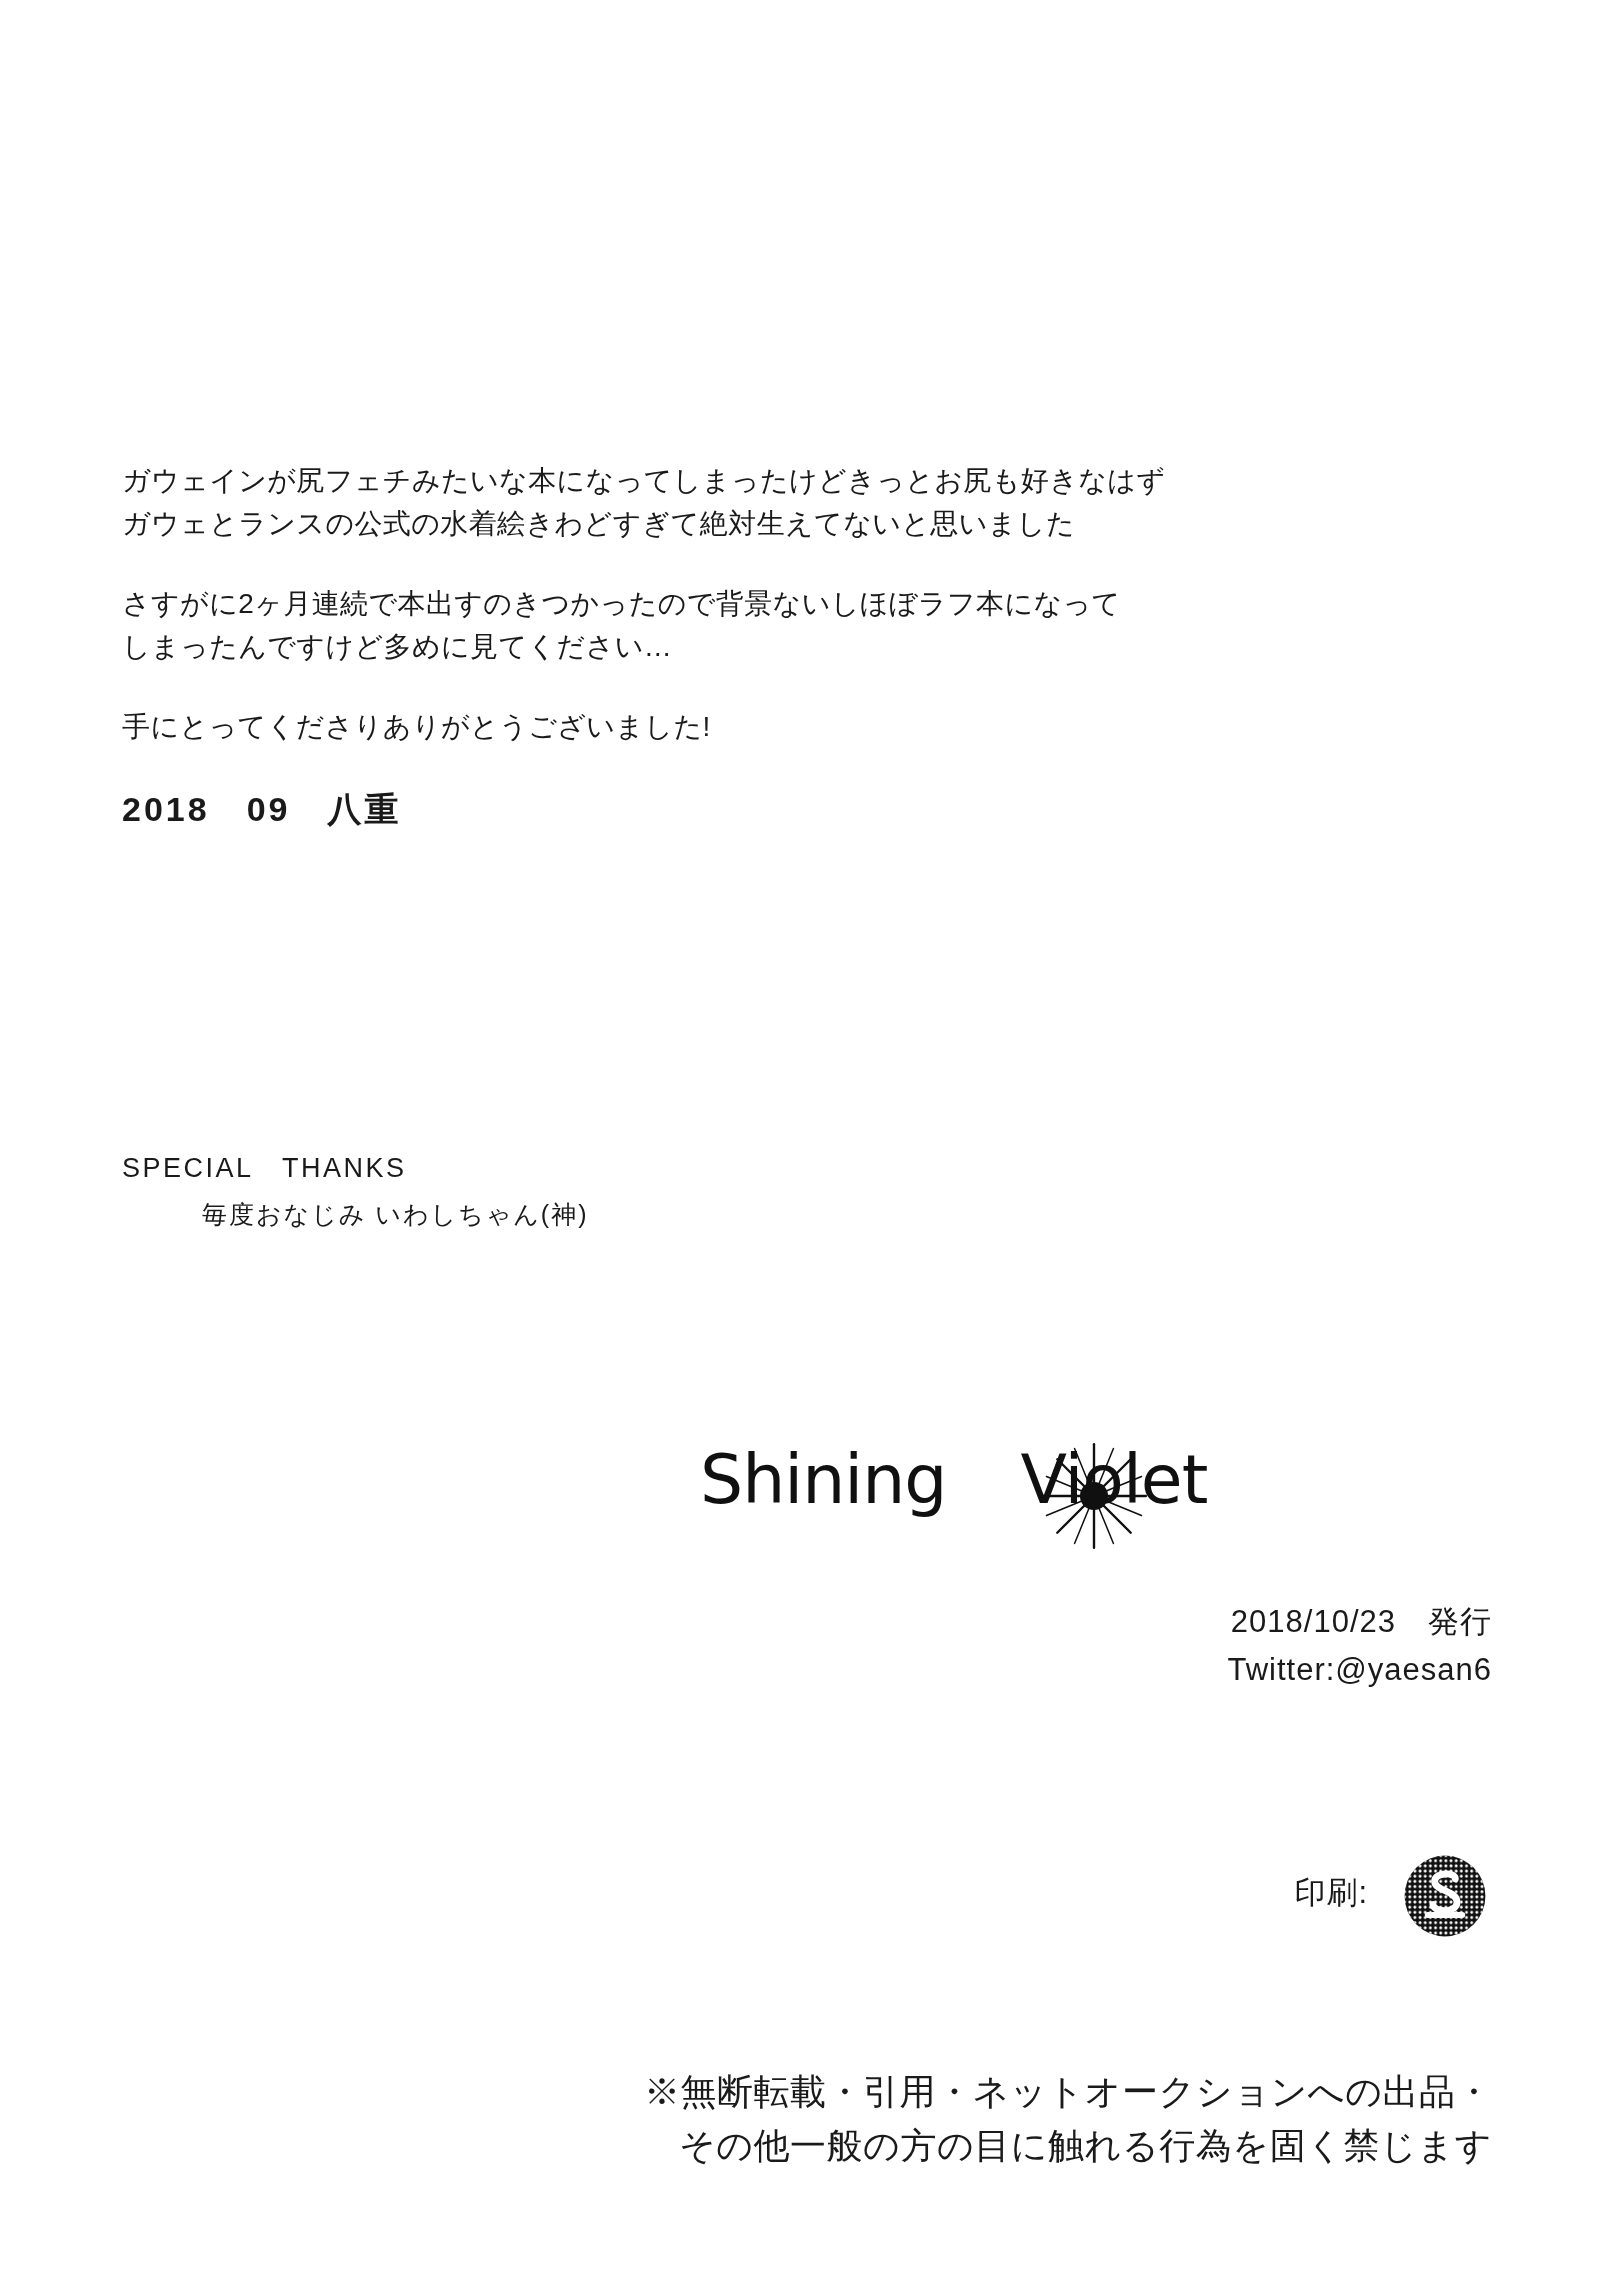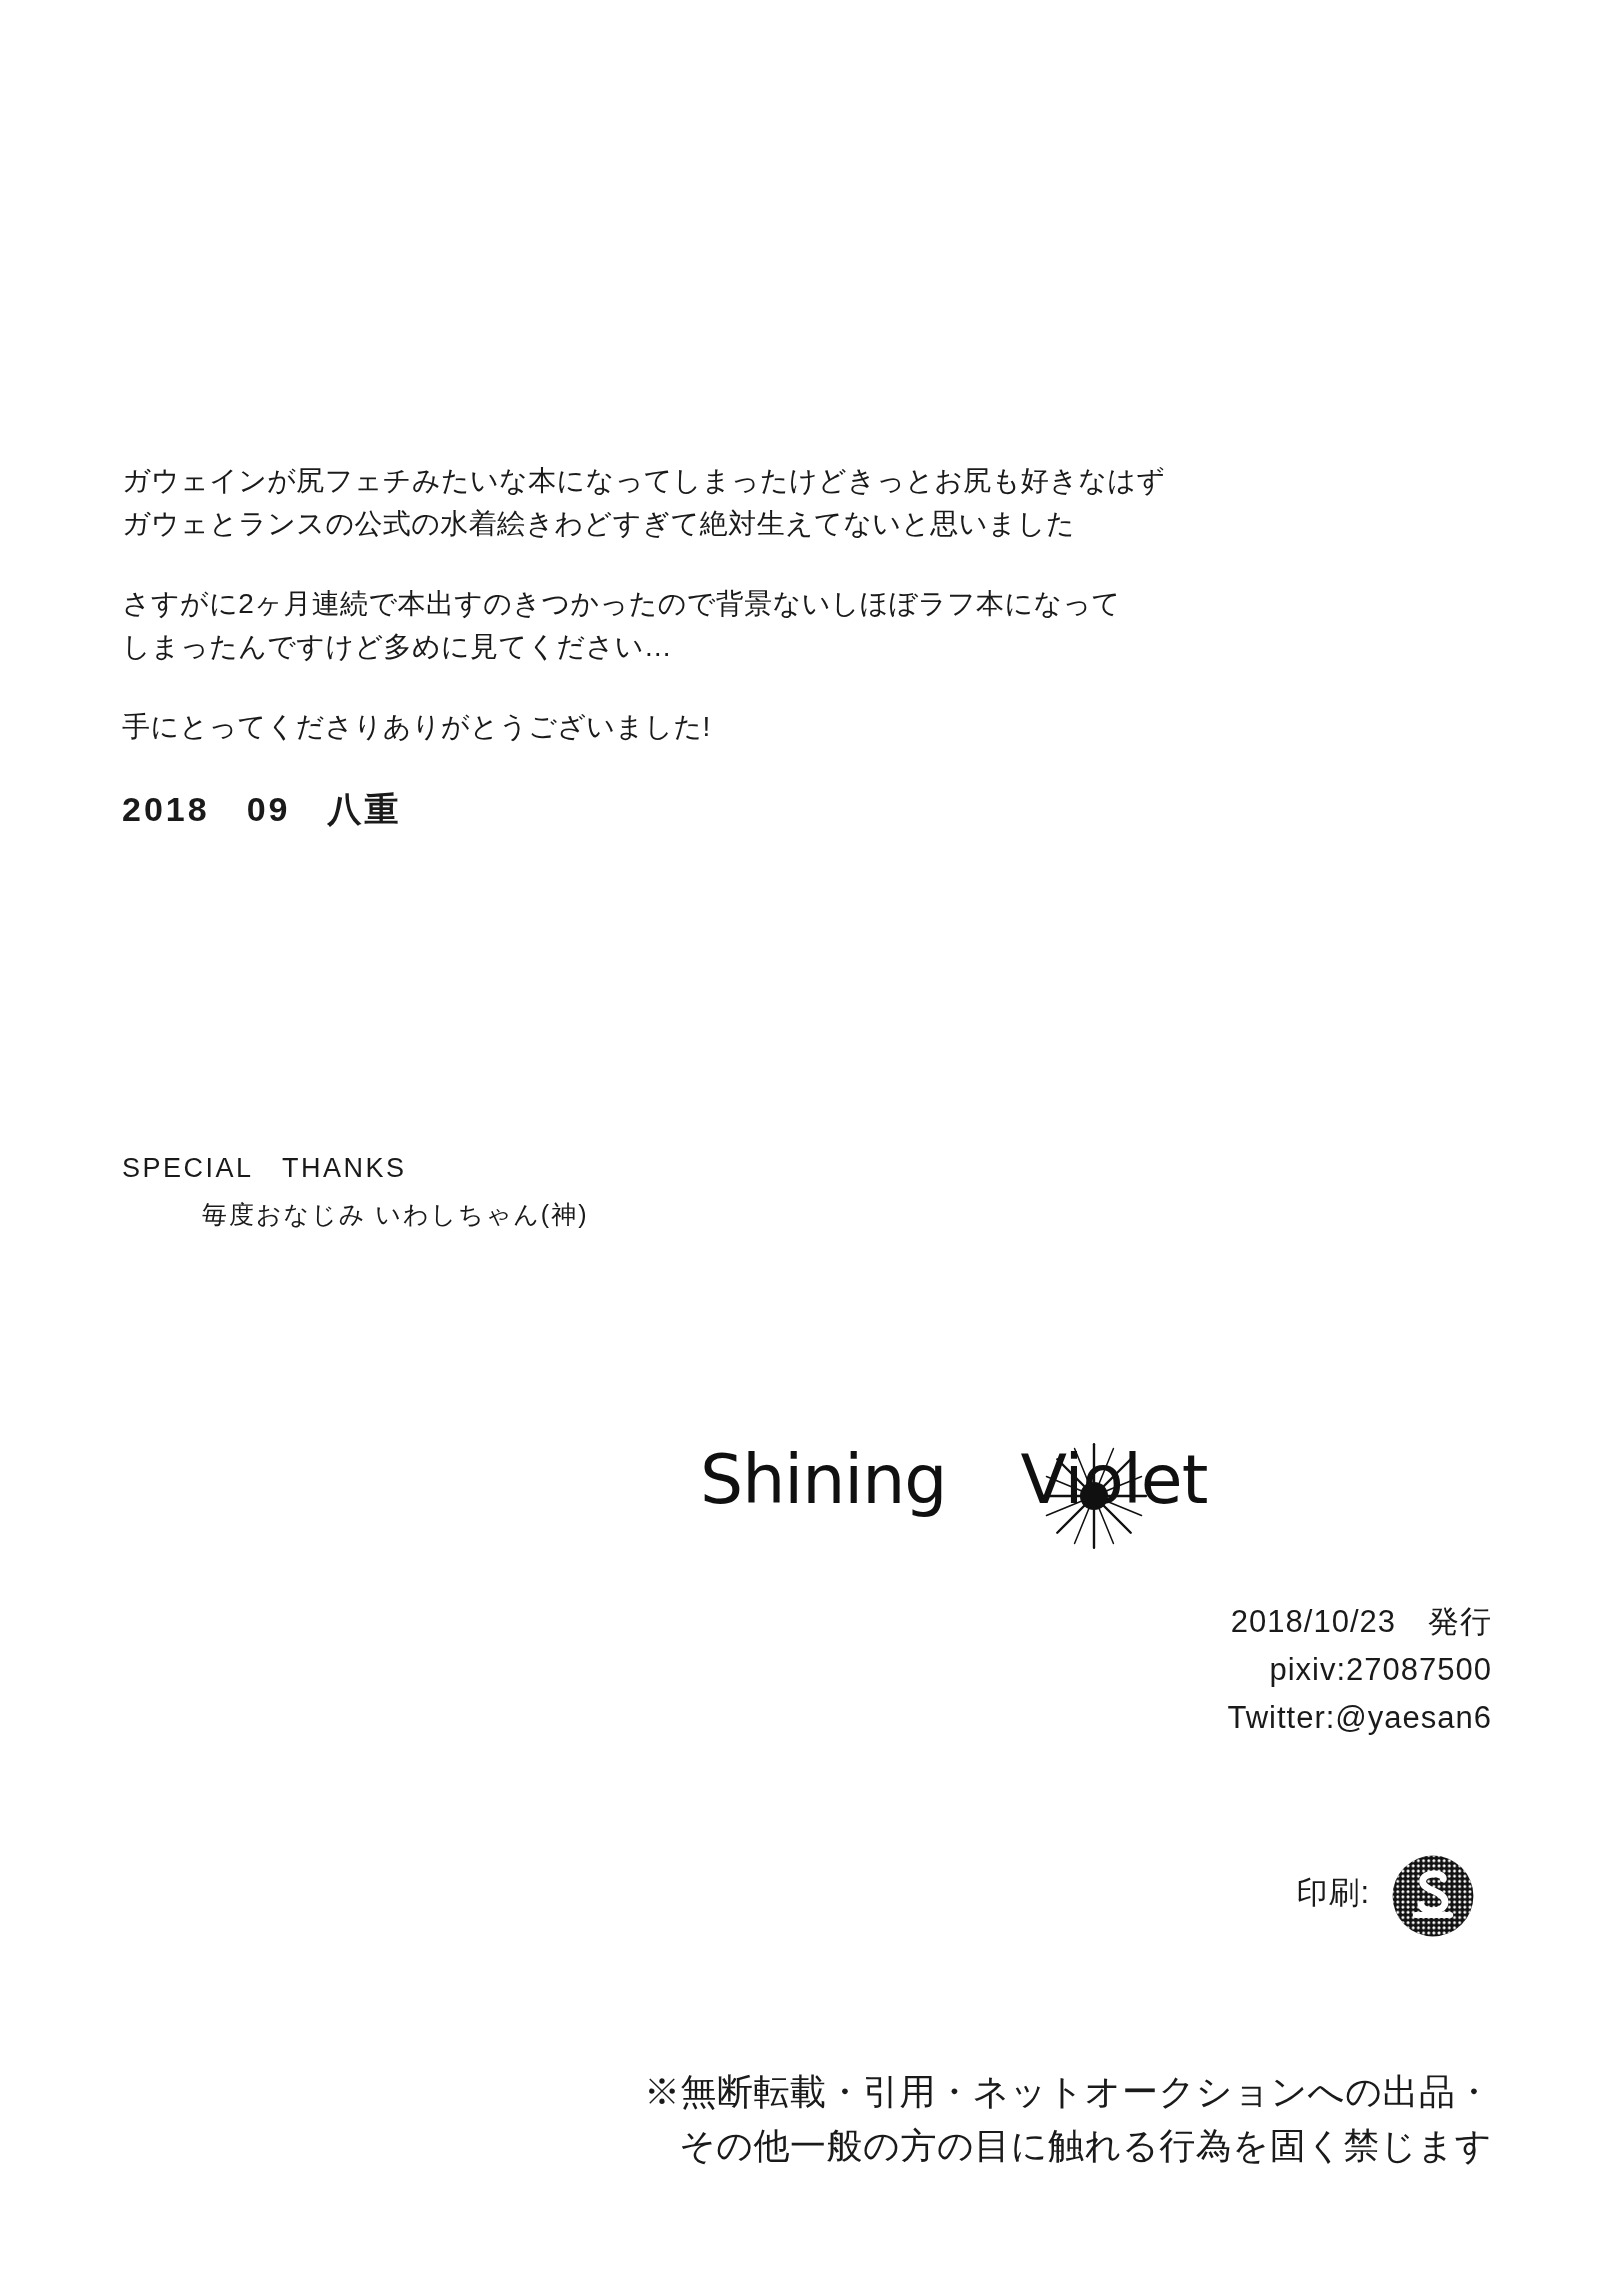--- a/index.html
+++ b/index.html
@@ -94,27 +94,27 @@
     text-align: right;
     font-size: 31px;
     line-height: 1.42;
     letter-spacing: 1px;
   }
   .colophon div { margin-bottom: 4px; }
 
   
   .printer-row {
     position: absolute;
-    right: 124px;
+    right: 112px;
     top: 1853px;
     width: 1000px;
     display: flex;
     align-items: center;
     justify-content: flex-end;
-    gap: 20px;
+    gap: 34px;
   }
   .printer-label {
     font-size: 31px;
     letter-spacing: 1px;
     padding-bottom: 6px;
   }
   .sun-mark {
     width: 86px;
     height: 86px;
     flex: 0 0 auto;
@@ -193,21 +193,20 @@
       <line x1="50" y1="50" x2="68" y2="94" stroke-width="1.4"></line>
       <line x1="50" y1="50" x2="94" y2="68" stroke-width="1.4"></line>
       <line x1="50" y1="50" x2="6" y2="32" stroke-width="1.4"></line>
     </g>
     <circle cx="50" cy="50" r="13" fill="#101010"></circle>
   </svg>
 </div>
 
 <section class="colophon">
   <div>2018/10/23　発行</div>
-  <div>pixiv:27087500</div>
   <div>Twitter:@yaesan6</div>
 </section>
 
 <div class="printer-row">
   <div class="printer-label">印刷:</div>
   <svg class="sun-mark" viewBox="0 0 100 100">
     <defs>
       <pattern id="dots" width="6" height="6" patternUnits="userSpaceOnUse">
         <circle cx="3" cy="3" r="1.7" fill="#ffffff"></circle>
       </pattern>

